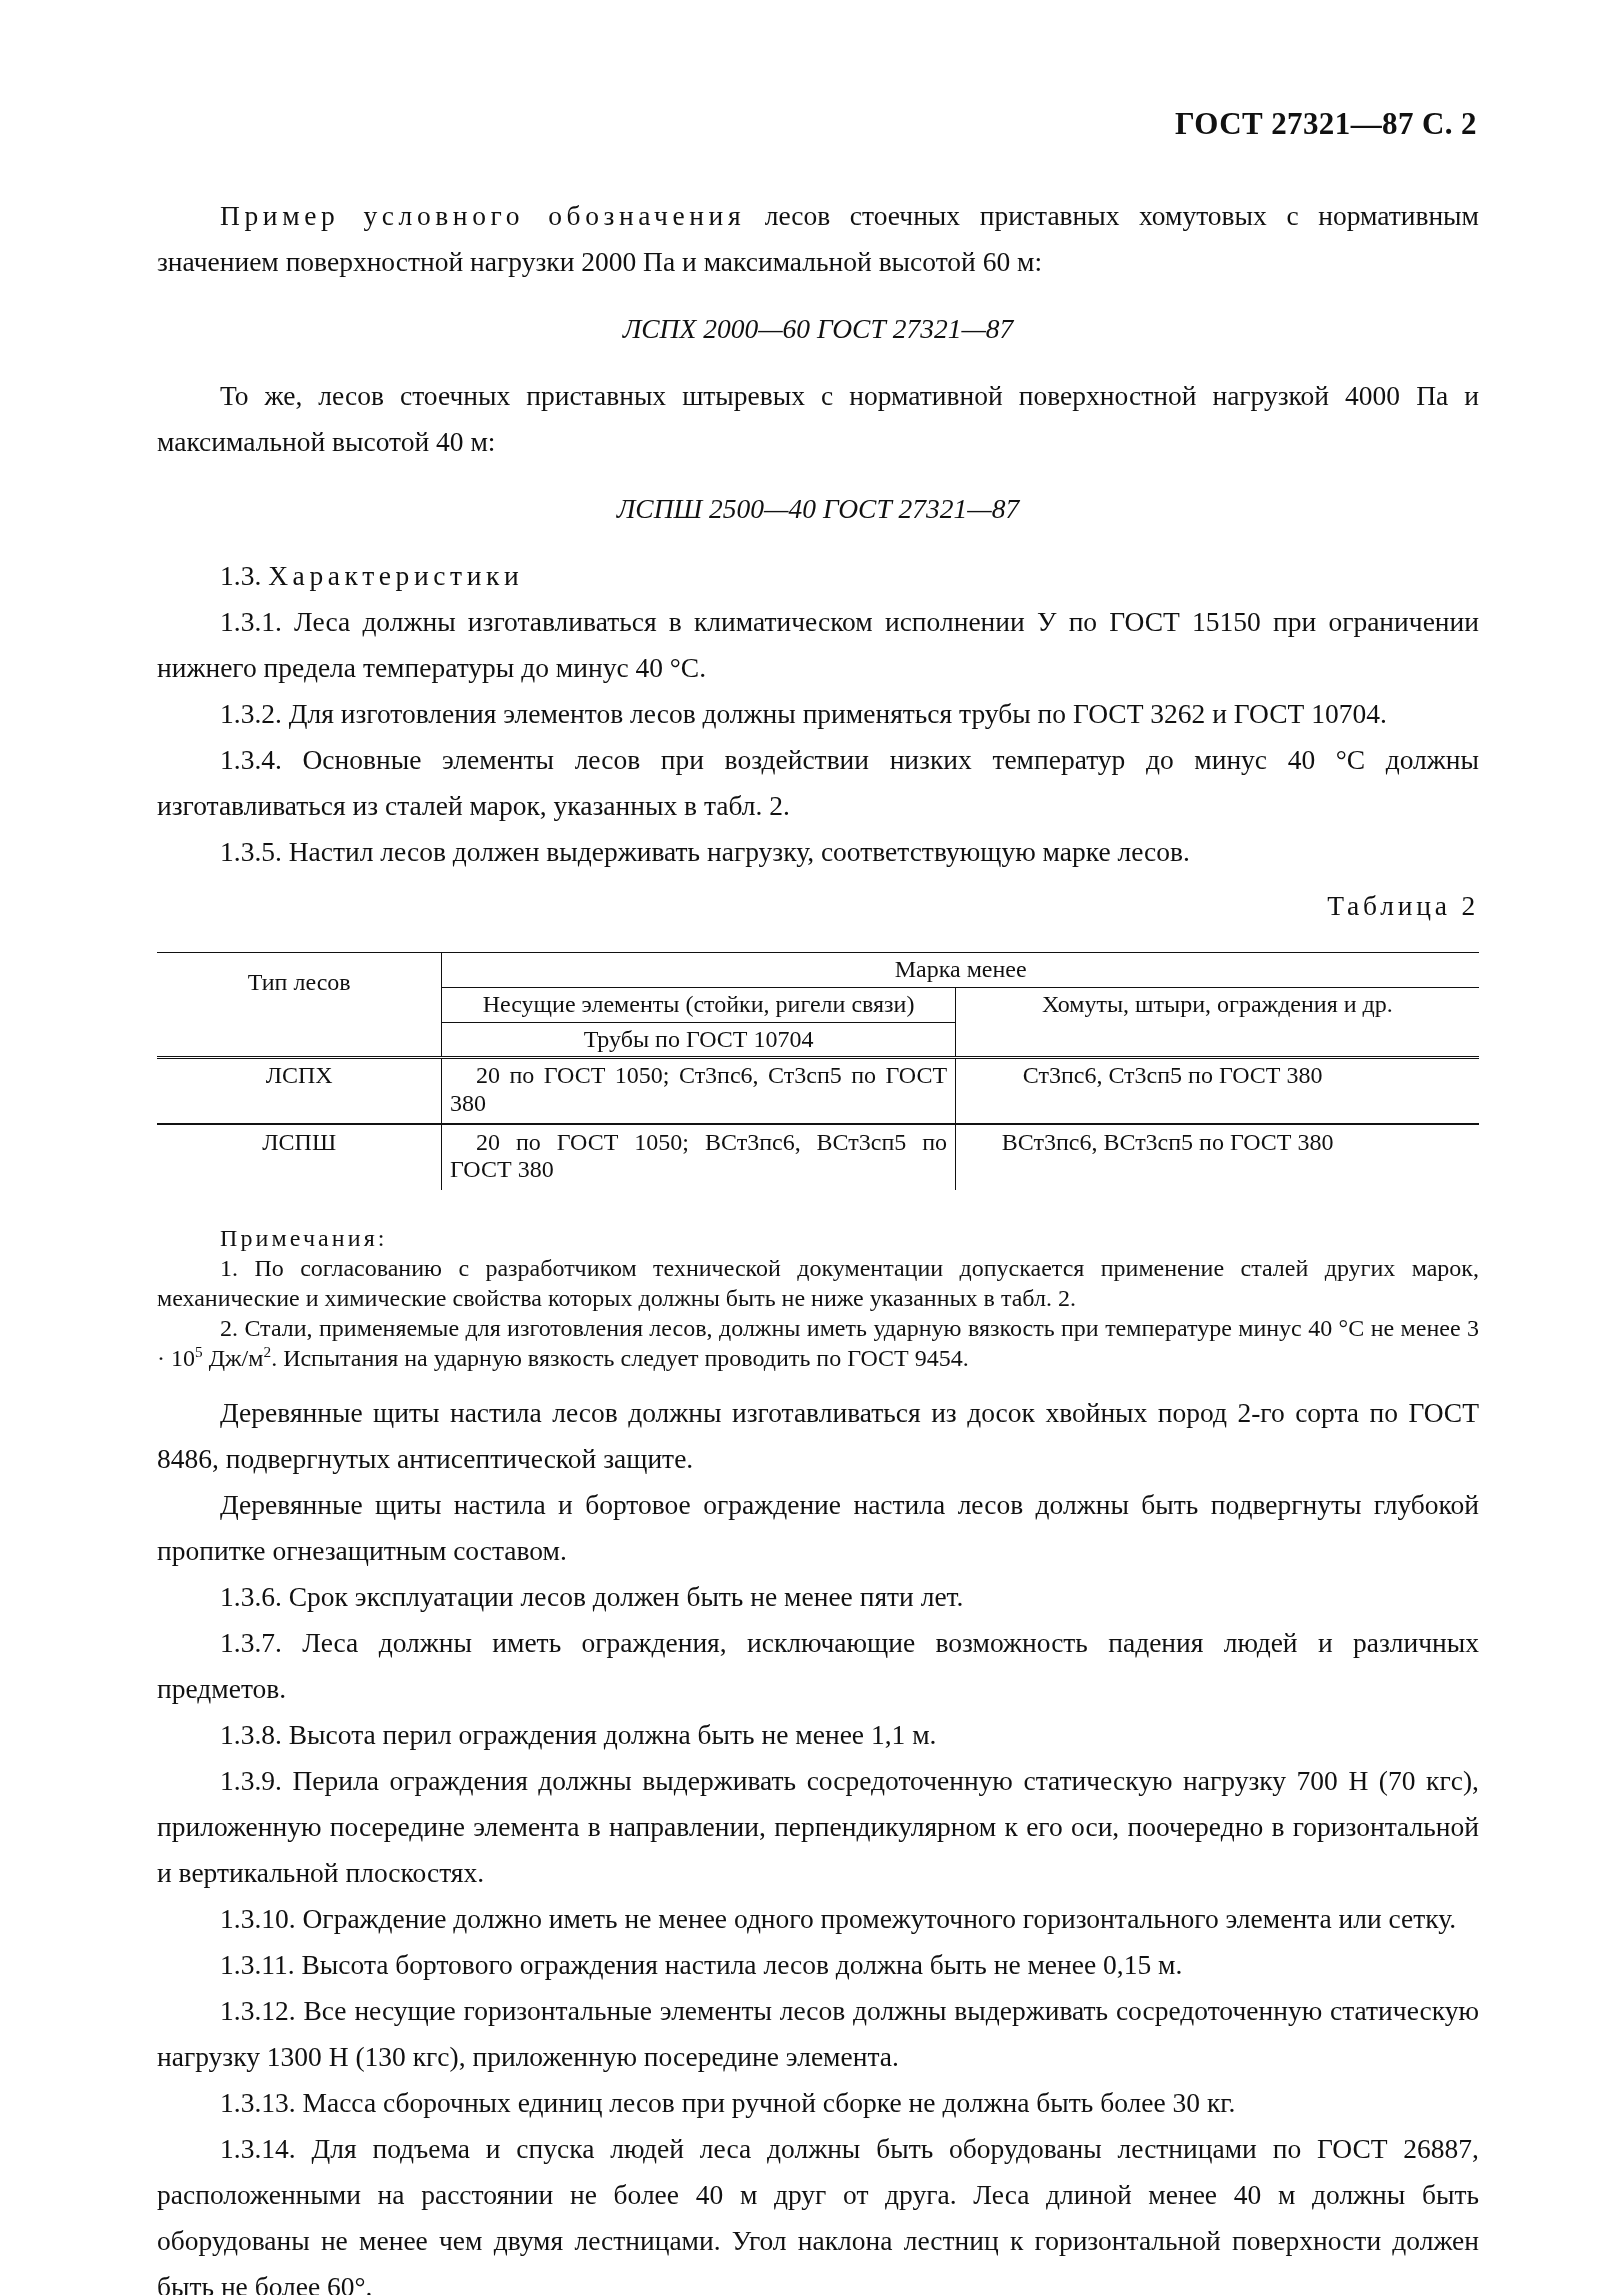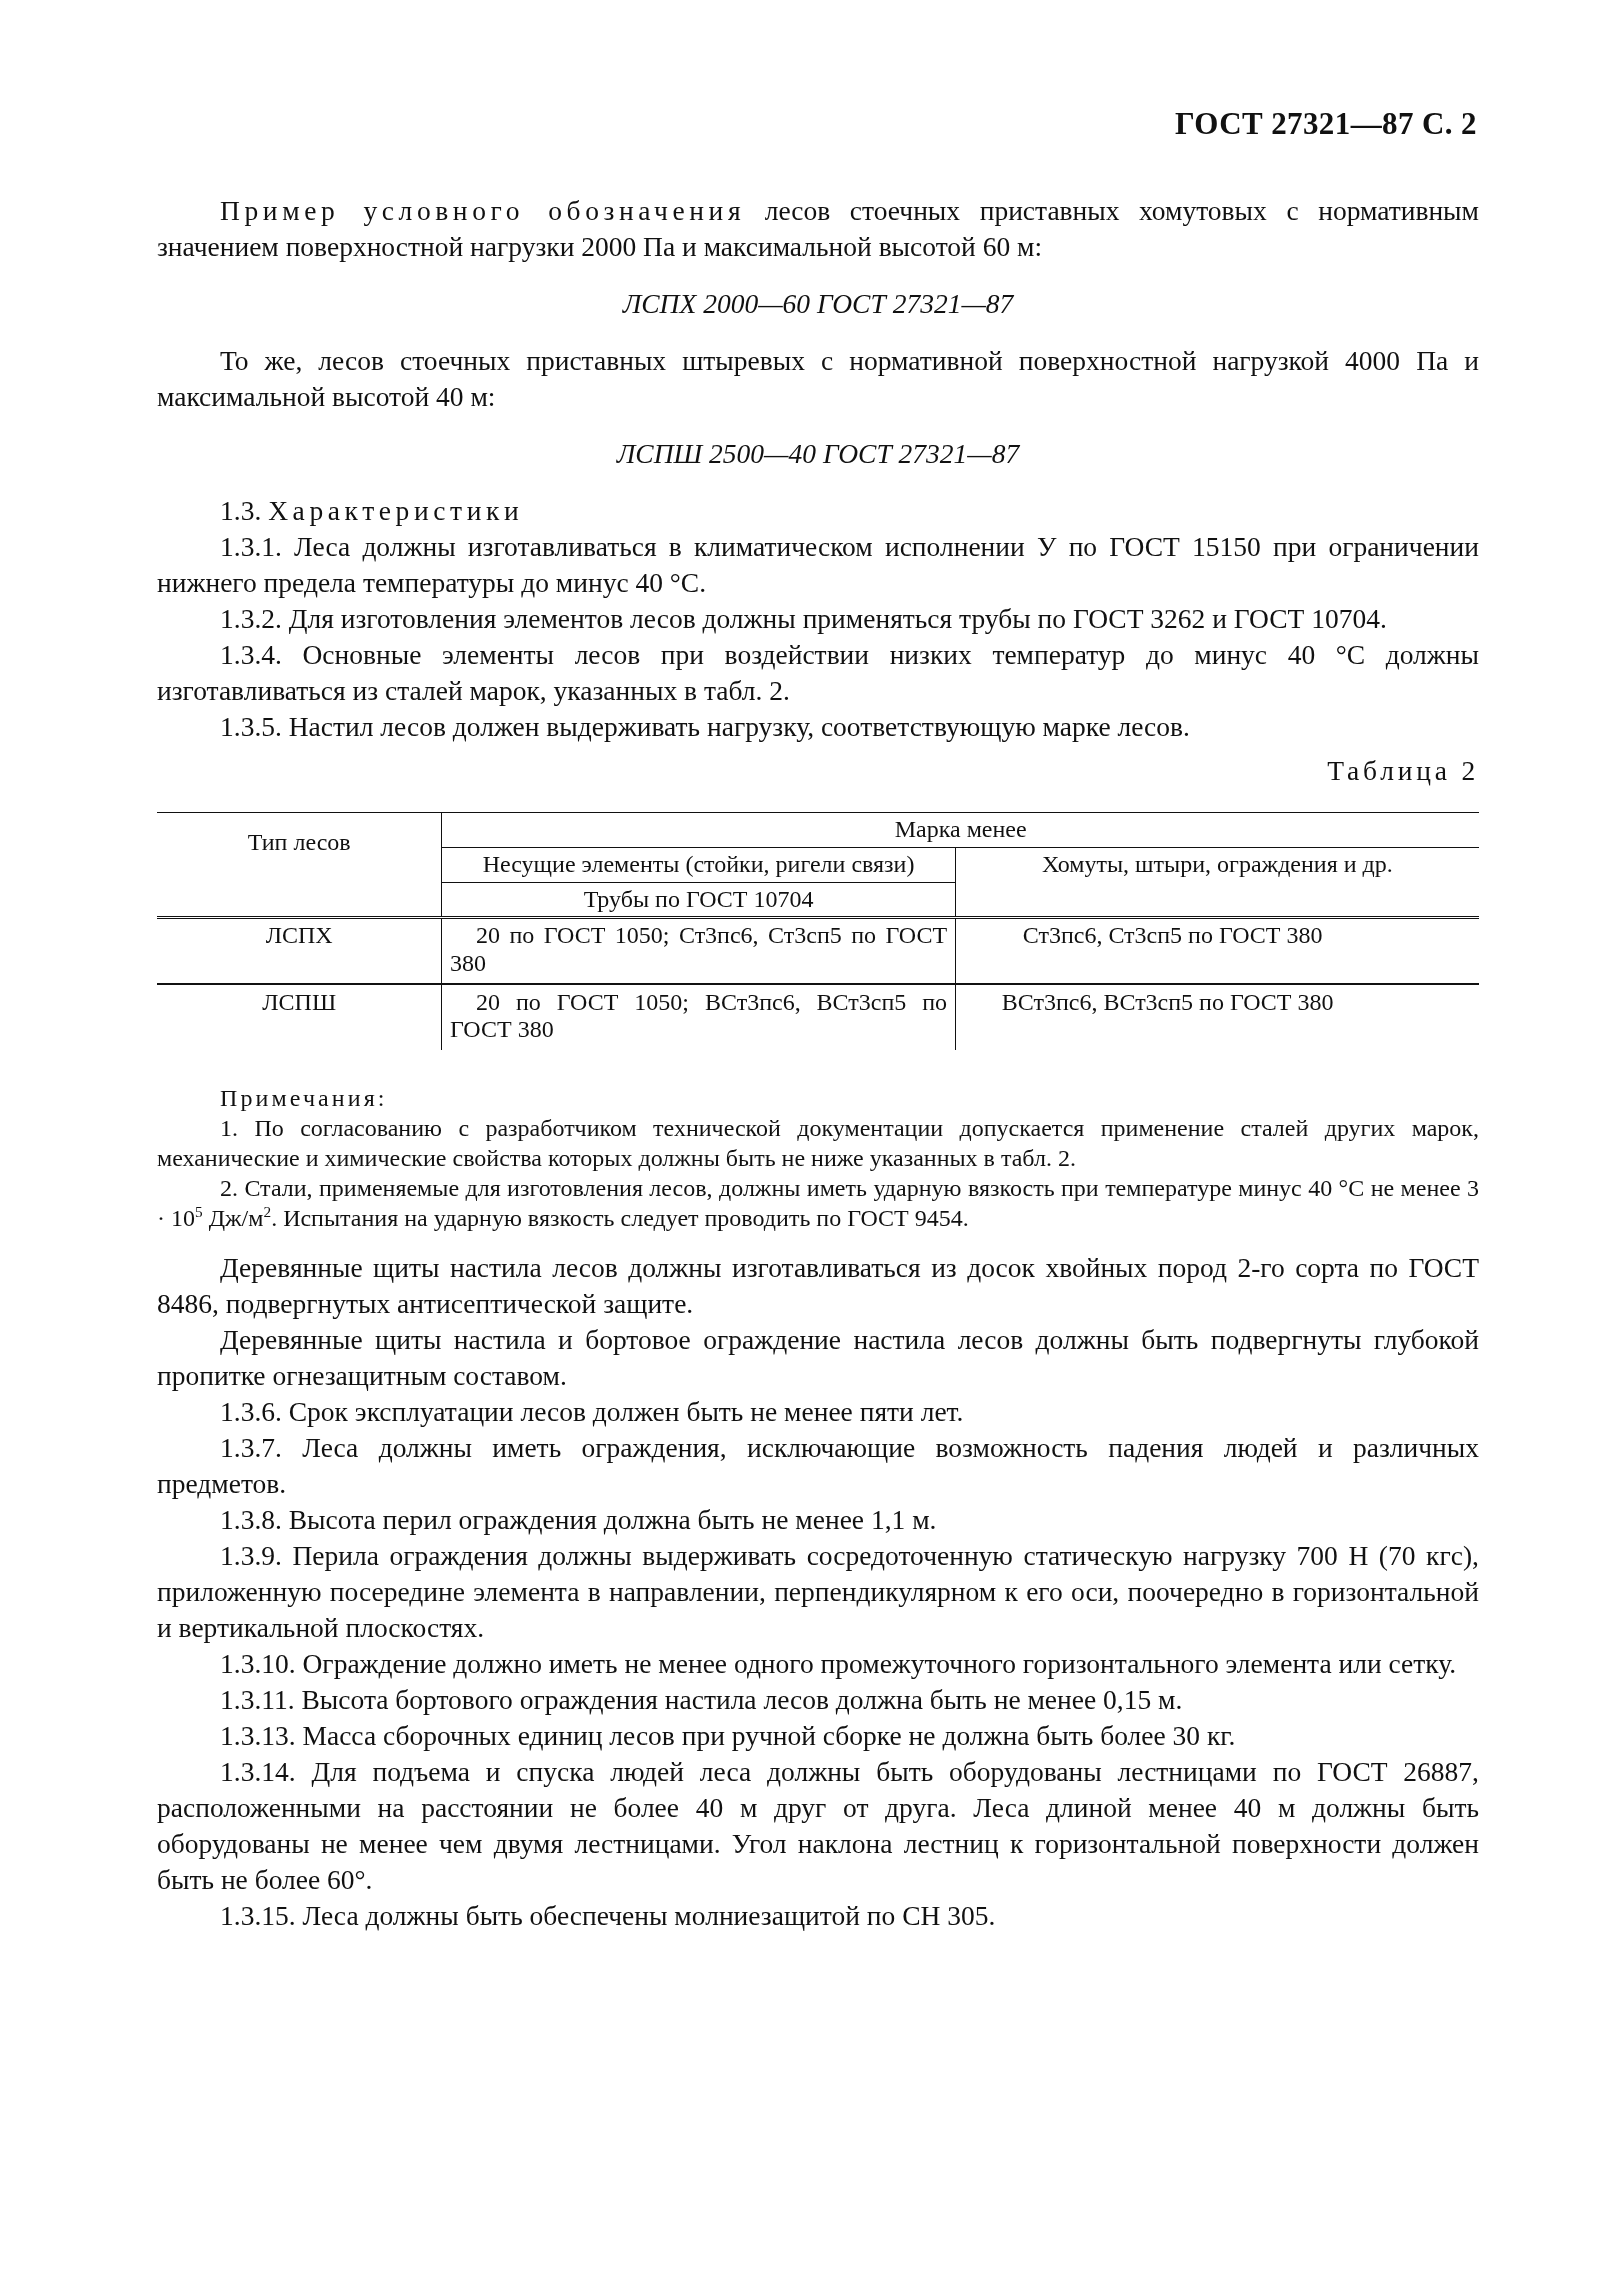--- a/index.html
+++ b/index.html
@@ -1,19 +1,19 @@
 <!DOCTYPE html>
 <html style="font-size:12.2px"><head>
 <meta charset="utf-8">
 <style>
   html,body{margin:0;padding:0;background:#fff;}
   body{width:1622px;height:2295px;position:relative;overflow:hidden;font-family:"Liberation Serif","DejaVu Serif",serif;color:#111;}
   .hdr{position:absolute;top:106px;right:145px;font-weight:bold;font-size:31px;letter-spacing:0.4px;}
   .page{position:absolute;left:157px;width:1322px;top:193px;}
-  p{margin:0;font-size:27.5px;line-height:36px;text-align:justify;}
+  p{margin:0;font-size:27.5px;line-height:46px;text-align:justify;}
   .ind{text-indent:63px;}
   .sp{letter-spacing:4.6px;}
   .center-it{text-align:center;font-style:italic;margin:20.7px 0 21.4px 0;}
   .tcap{text-align:right;letter-spacing:3.8px;margin-top:8px;}
   table{border-collapse:collapse;width:100%;margin-top:23px;font-size:24px;}
   td{vertical-align:top;padding:3.1px 7.7px;line-height:27.5px;}
   .th{text-align:center;vertical-align:middle;}
   .notes p{font-size:24px;line-height:30px;}
   .notes{margin-top:33px;}
   sup{font-size:15.3px;line-height:0;}
@@ -72,18 +72,19 @@
 
   <div class="after">
     <p class="ind">Деревянные щиты настила лесов должны изготавливаться из досок хвойных пород 2-го сорта по ГОСТ 8486, подвергнутых антисептической защите.</p>
     <p class="ind">Деревянные щиты настила и бортовое ограждение настила лесов должны быть подвергнуты глубокой пропитке огнезащитным составом.</p>
     <p class="ind">1.3.6. Срок эксплуатации лесов должен быть не менее пяти лет.</p>
     <p class="ind">1.3.7. Леса должны иметь ограждения, исключающие возможность падения людей и различных предметов.</p>
     <p class="ind">1.3.8. Высота перил ограждения должна быть не менее 1,1 м.</p>
     <p class="ind">1.3.9. Перила ограждения должны выдерживать сосредоточенную статическую нагрузку 700 Н (70 кгс), приложенную посередине элемента в направлении, перпендикулярном к его оси, поочередно в горизонтальной и вертикальной плоскостях.</p>
     <p class="ind">1.3.10. Ограждение должно иметь не менее одного промежуточного горизонтального элемента или сетку.</p>
     <p class="ind">1.3.11. Высота бортового ограждения настила лесов должна быть не менее 0,15 м.</p>
+    <p class="ind">1.3.12. Все несущие горизонтальные элементы лесов должны выдерживать сосредоточенную статическую нагрузку 1300 Н (130 кгс), приложенную посередине элемента.</p>
     <p class="ind">1.3.13. Масса сборочных единиц лесов при ручной сборке не должна быть более 30 кг.</p>
     <p class="ind">1.3.14. Для подъема и спуска людей леса должны быть оборудованы лестницами по ГОСТ 26887, расположенными на расстоянии не более 40 м друг от друга. Леса длиной менее 40 м должны быть оборудованы не менее чем двумя лестницами. Угол наклона лестниц к горизонтальной поверхности должен быть не более 60°.</p>
     <p class="ind">1.3.15. Леса должны быть обеспечены молниезащитой по СН 305.</p>
   </div>
 </div>
 
 
 </body></html>

